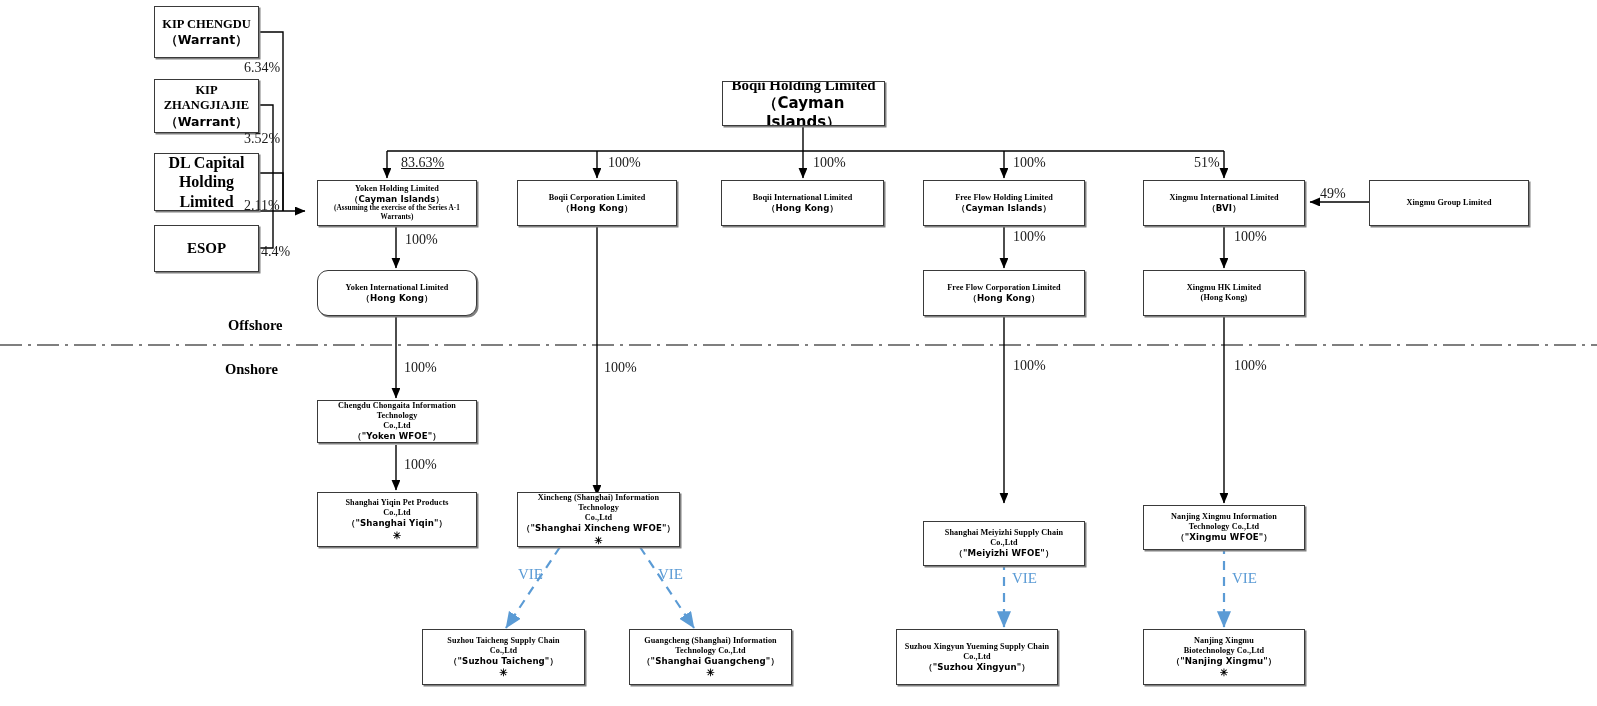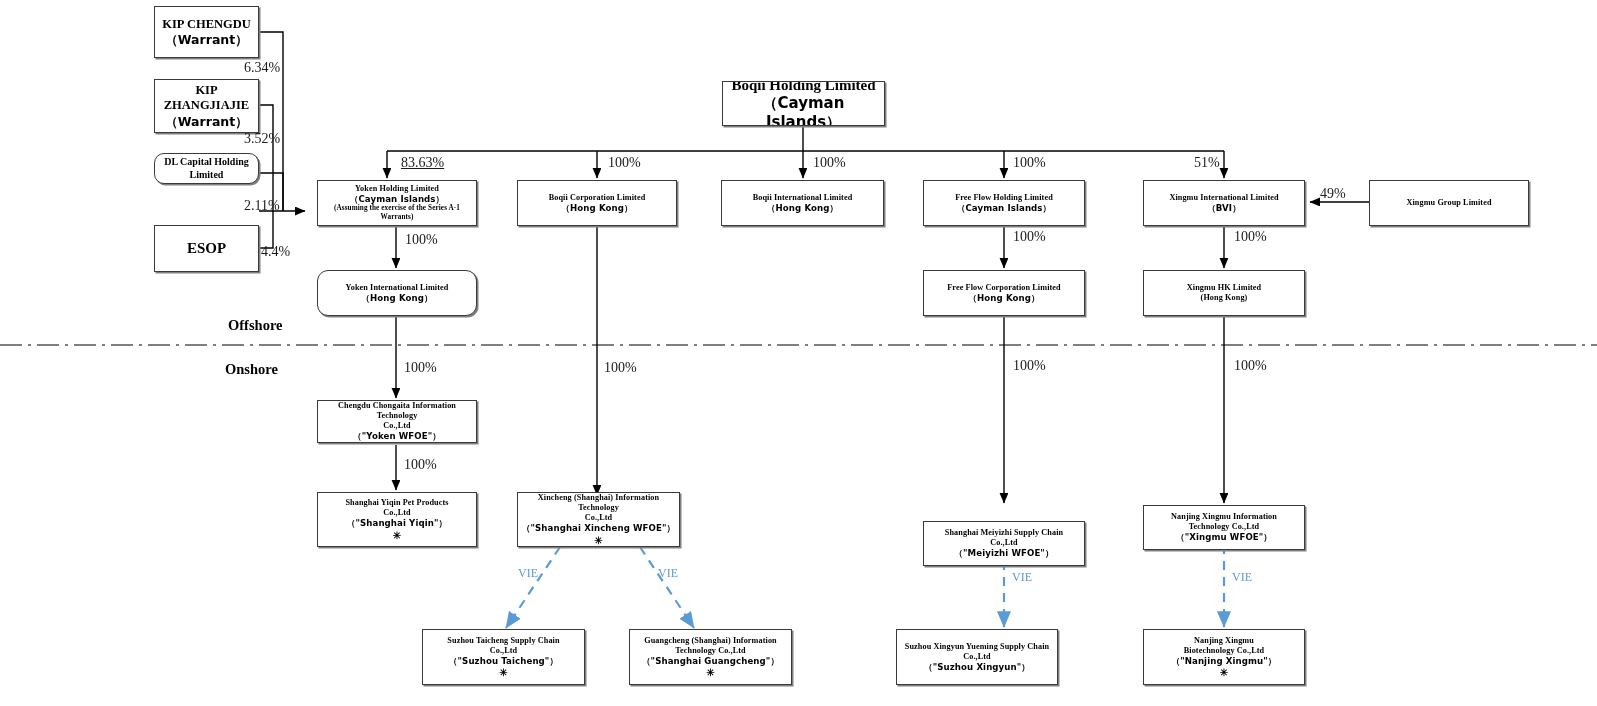--- a/index.html
+++ b/index.html
@@ -67,21 +67,21 @@
   }
   .zone-label {
     position: absolute;
     font-size: 14.5px;
     font-weight: bold;
     color: #000000;
     white-space: nowrap;
   }
   .vie-label {
     position: absolute;
-    font-size: 12px;
+    font-size: 15px;
     color: #5b9bd5;
     white-space: nowrap;
   }
   .star {
     display: block;
     font-size: 10px;
     line-height: 1;
     margin-top: 2px;
   }
   .paren { font-family: "DejaVu Sans", sans-serif; }
@@ -153,21 +153,21 @@
   </div>
 
   <div class="box lvl-mid" style="left:154px; top:79px; width:105px; height:54px;">
     <div class="inner">
       <div>KIP</div>
       <div>ZHANGJIAJIE</div>
       <div class="paren">（Warrant）</div>
     </div>
   </div>
 
-  <div class="box" style="left:154px; top:153px; width:105px; height:31px; font-size:10px; font-weight:bold;border-radius:10px;">
+  <div class="box" style="left:154px; top:153px; width:105px; height:58px; font-size:16px; font-weight:bold;">
     <div class="inner">
       <div>DL Capital Holding</div>
       <div>Limited</div>
     </div>
   </div>
 
   <div class="box lvl-big" style="left:154px; top:225px; width:105px; height:47px;">
     <div class="inner">
       <div>ESOP</div>
     </div>

